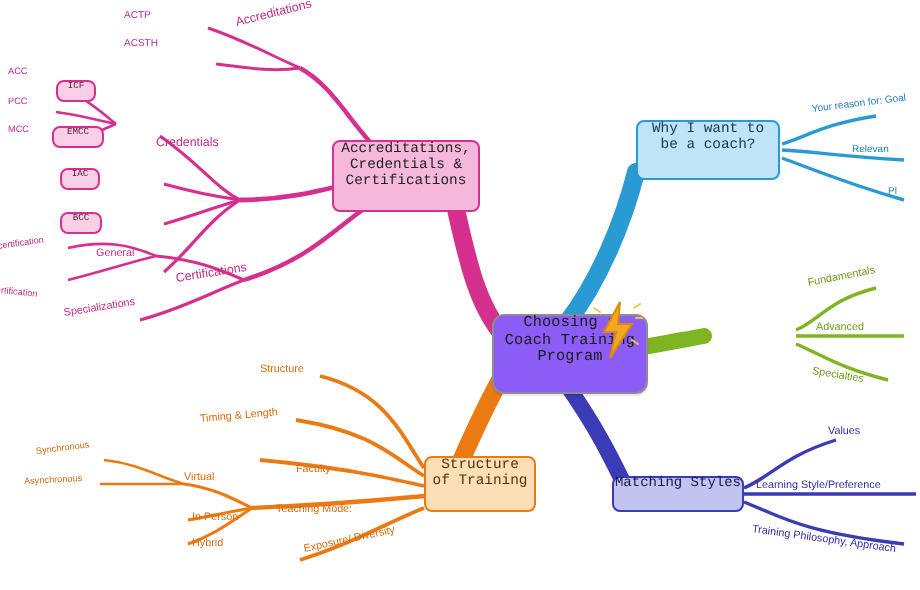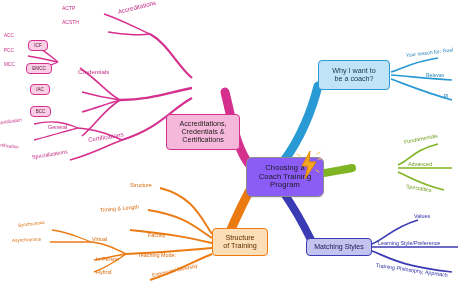--- a/index.html
+++ b/index.html
@@ -3,22 +3,22 @@
 <meta charset="utf-8">
 <style>
   html,body{margin:0;padding:0;background:#ffffff;}
   body{width:460px;height:295px;overflow:hidden;
        font-family:"Liberation Sans", sans-serif;}
   #stage{position:relative;width:460px;height:295px;background:#fff;}
   svg#links{position:absolute;left:0;top:0;width:460px;height:295px;}
 
   .node{position:absolute;box-sizing:border-box;border-radius:4px;
         border:1px solid #999;background:#fff;
-        display:flex;align-items:center;justify-content:center;
-        text-align:center;line-height:1.12;white-space:pre-line;}
+        display:flex;align-items:flex-start;justify-content:center;
+        text-align:center;line-height:1.12;white-space:pre-line;font-family:Liberation Mono, monospace;}
 
   .center-node{width:78px;height:40px;left:246px;top:157px;
         border:1px solid #8d8d8d;border-radius:6px;background:#8b5cf6;
         font-size:7.6px;color:#1a1a1a;letter-spacing:.1px;
         box-shadow:0 1px 1px rgba(0,0,0,.10);z-index:6;}
 
   .n-pink{background:#f6b8da;border-color:#d6308f;color:#222;}
   .n-blue{background:#bfe3f7;border-color:#2a9ad4;color:#14384d;}
   .n-green{background:#ddf0a8;border-color:#7fb423;color:#2d4408;}
   .n-indigo{background:#c3c3ef;border-color:#3b3bb5;color:#161652;}
@@ -103,21 +103,21 @@
     <path d="M14,1 L6,16 L12,16 L9,29 L20,12 L13,12 Z" fill="#f5a623" stroke="#e08a00" stroke-width="1"></path>
     <g stroke="#f5c542" stroke-width="1" stroke-linecap="round">
       <line x1="21" y1="4" x2="24" y2="2"></line>
         <line x1="22" y1="9" x2="25" y2="9"></line>
       <line x1="4" y1="6" x2="1" y2="4"></line>
         <line x1="20" y1="20" x2="23" y2="22"></line>
     </g>
   </svg>
   <div class="tinytext">idea</div>
 
-  <div class="node n-pink" style="left:166px;top:70px;width:74px;height:36px;font-size:7.2px;margin-top:44px;">
+  <div class="node n-pink" style="left:166px;top:70px;width:74px;height:36px;font-size:7.2px;">
     <span>Accreditations,
 Credentials &amp;
 Certifications</span>
   </div>
 
   <div class="lbl pink" style="left:118px;top:8px;font-size:6.2px;transform:rotate(-14deg);">Accreditations</div>
   <div class="lbl pink" style="left:62px;top:5px;font-size:5px;">ACTP</div>
   <div class="lbl pink" style="left:62px;top:19px;font-size:5px;">ACSTH</div>
 
   <div class="lbl pink" style="left:78px;top:68px;font-size:6.2px;">Credentials</div>

